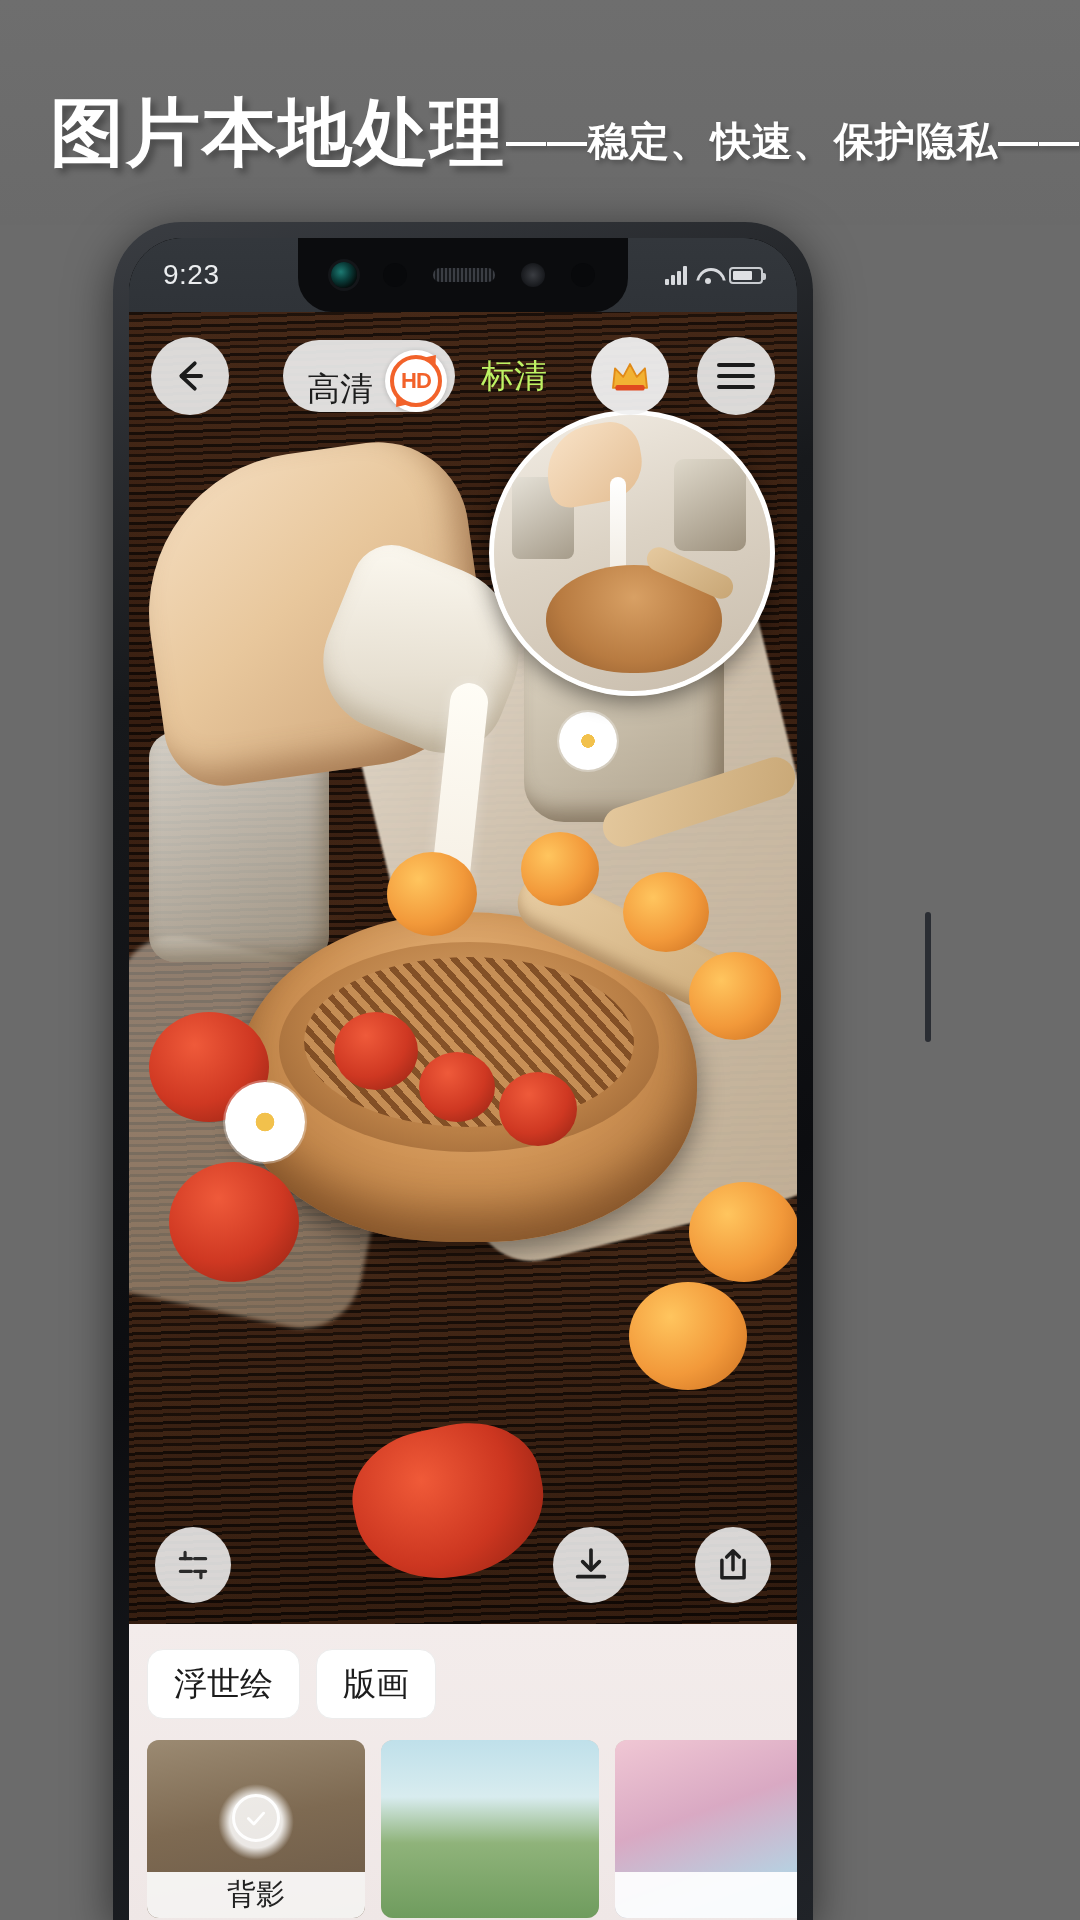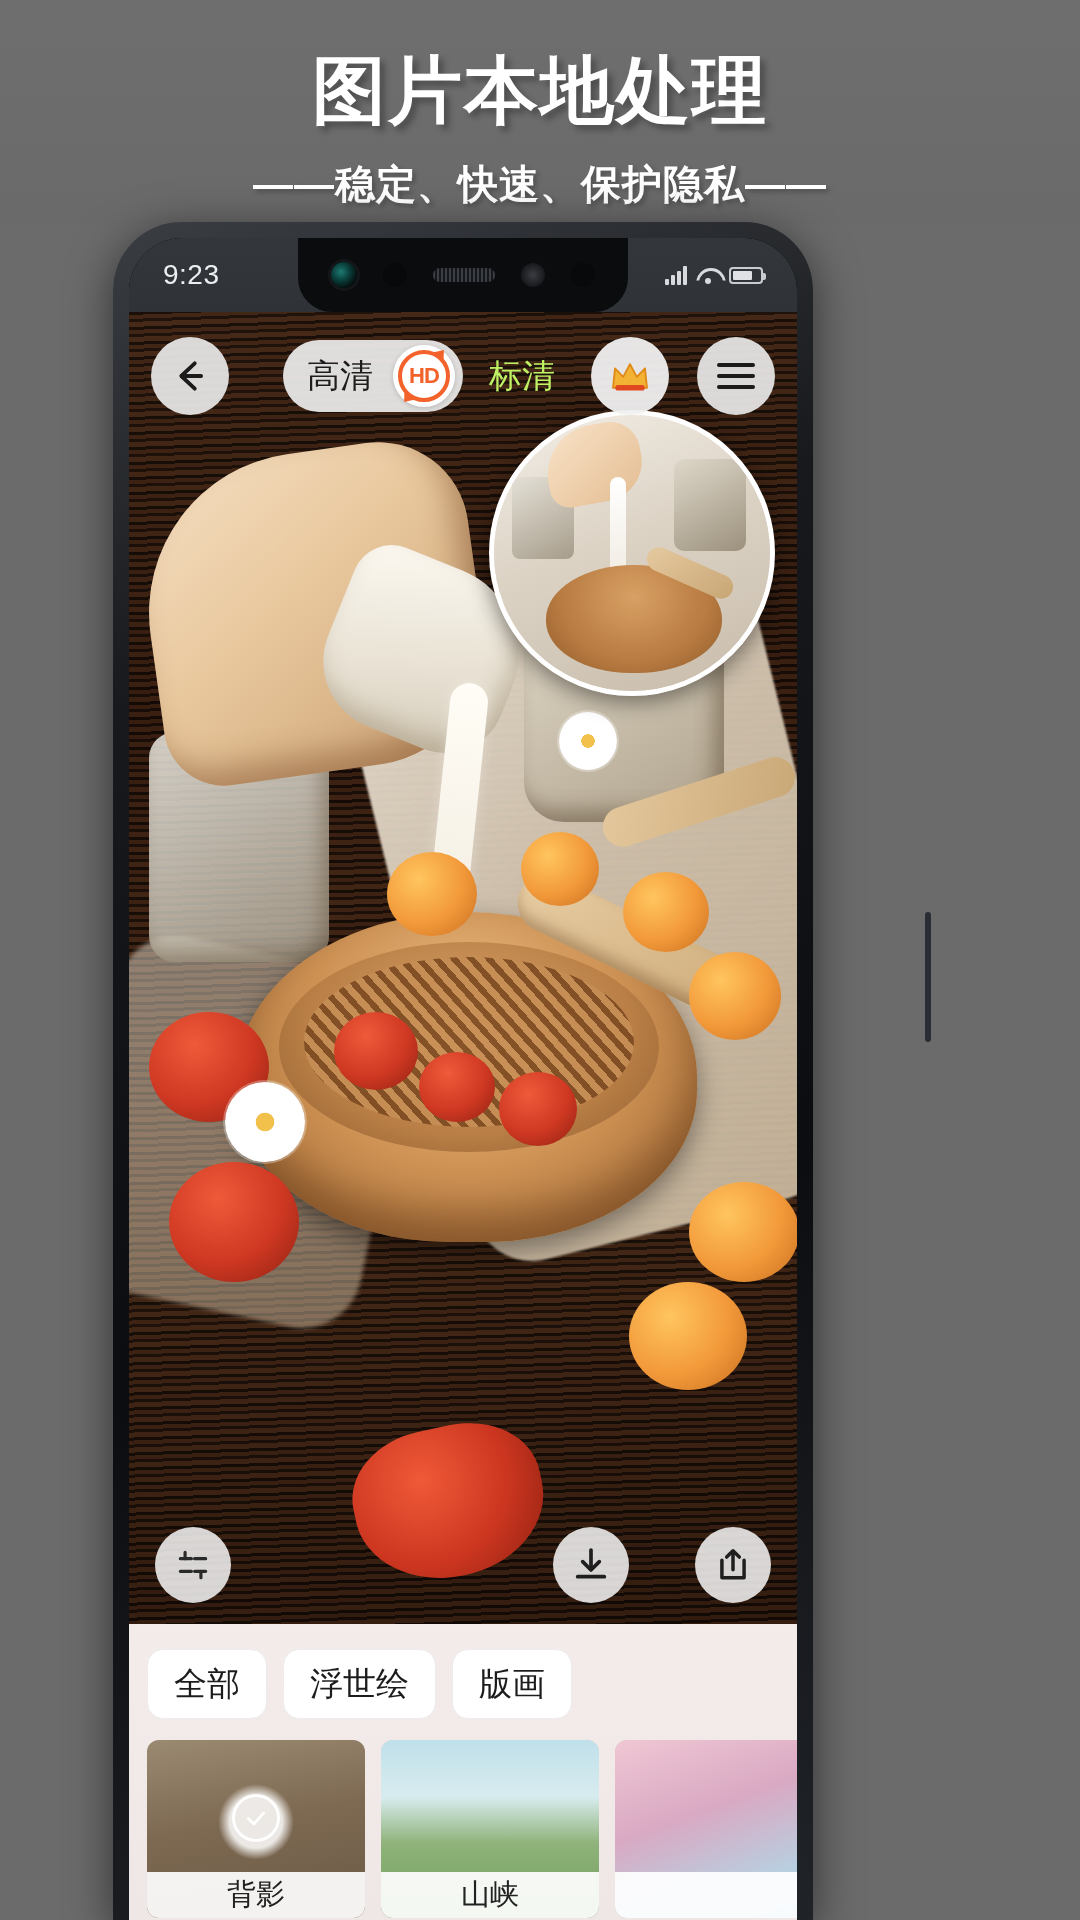--- a/index.html
+++ b/index.html
@@ -9,22 +9,22 @@
     overflow: hidden;
   }
   body {
     background: #6b6b6b;
     position: relative;
   }
 
   
   .promo {
     position: absolute; top: 0; left: 0; right: 0; height: 225px;
-    display: flex; flex-direction: column; align-items: center;
-    justify-content: flex-start; padding-top: 42px;
+    display: flex; flex-direction: row; align-items: center;
+    justify-content: flex-end; padding-top: 42px;
     background: linear-gradient(180deg,#6e6e6e 0%, #6a6a6a 100%);
   }
   .promo-title {
     font-size: 74px; font-weight: bold; color: #ffffff;
     letter-spacing: 2px;
     text-shadow: 5px 5px 6px rgba(0,0,0,0.30);
   }
   .promo-sub {
     margin-top: 15px;
     font-size: 40px; font-weight: bold; color: #ffffff;
@@ -264,21 +264,21 @@
     width: 78px; height: 78px; border-radius: 50%;
     background: rgba(233,233,233,.92);
     display:flex; align-items:center; justify-content:center;
     flex: 0 0 auto;
   }
   .icon-back { width: 38px; height: 38px; }
   .seg {
     margin-left: 40px;
     height: 72px; border-radius: 36px;
     background: rgba(236,236,236,.93);
-    display:flex; align-items:center; padding: 0 8px 0 24px; gap: 14px;
+    display:flex; align-items:flex-end; padding: 0 8px 0 24px; gap: 6px;
     flex: 0 0 auto;
   }
   .seg-label { font-size: 33px; color:#1d1d1d; padding-right: 6px; }
   .seg-label.dim { color:#bef264; }
   .hd-badge {
     width: 62px; height: 62px; border-radius: 50%;
     background:#fff; display:flex; align-items:center; justify-content:center;
     box-shadow: 0 1px 5px rgba(0,0,0,.18);
   }
   .hd-ring {
@@ -498,40 +498,38 @@
                 <path d="M5 9 v11 h14 v-11" fill="none" stroke="#1f1f1f" stroke-width="2.2" stroke-linecap="round" stroke-linejoin="round"></path>
                 <path d="M12 15 v-12 M12 3 l-4 4 M12 3 l4 4" fill="none" stroke="#1f1f1f" stroke-width="2.2" stroke-linecap="round" stroke-linejoin="round"></path>
               </svg>
             </div>
           </div>
         </div>
       </div>
 
       <div class="panel">
         <div class="chips">
-          <div class="chip">全部</div>
           <div class="chip">浮世绘</div>
           <div class="chip">版画</div>
 
         </div>
 
         <div class="thumbs">
           <div class="thumb t1">
             <div class="art"></div>
             <div class="check">
               <svg width="26" height="26" viewBox="0 0 24 24">
                 <path d="M5 12.5 l5 5 l9 -10" fill="none" stroke="#ffffff" stroke-width="2.6" stroke-linecap="round" stroke-linejoin="round"></path>
               </svg>
             </div>
             <div class="cap">背影</div>
           </div>
 
           <div class="thumb t2">
             <div class="art"></div>
-            <div class="cap">山峡</div>
           </div>
 
 
           <div class="thumb t4">
             <div class="art"></div>
             <div class="cap"></div>
           </div>
         </div>
       </div>
 

